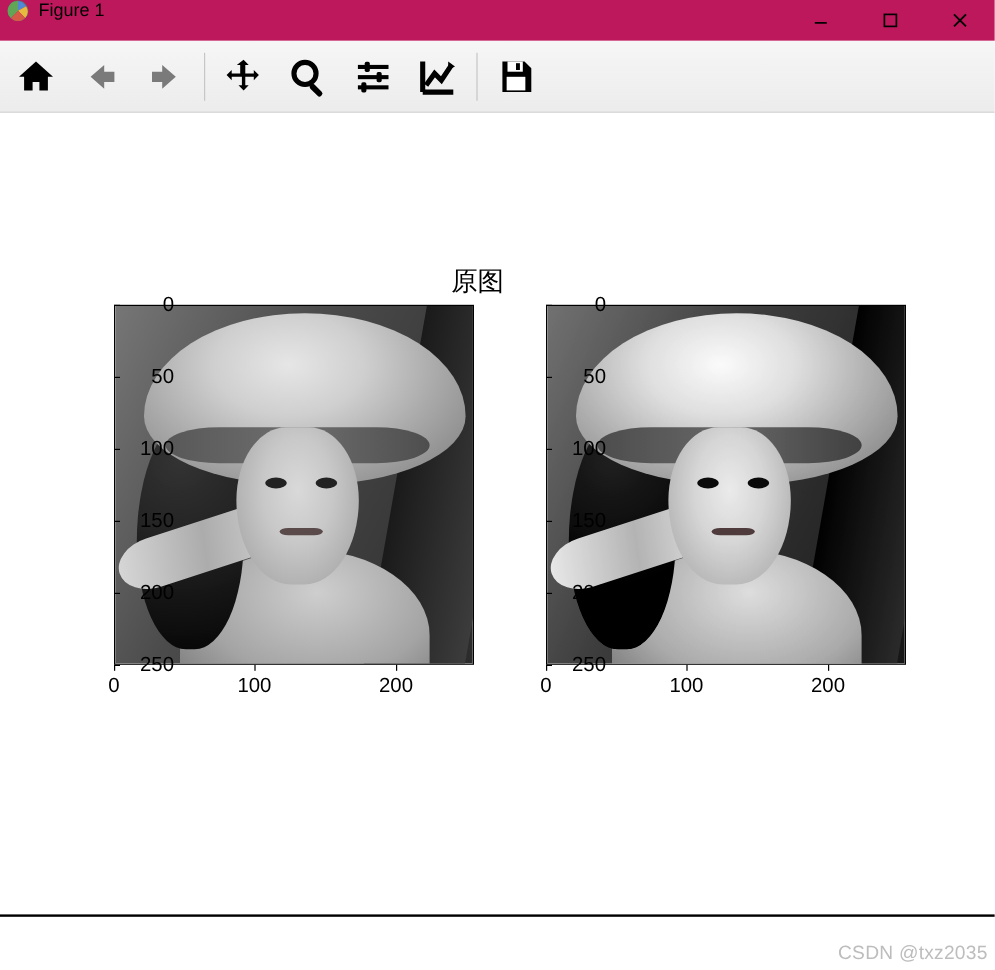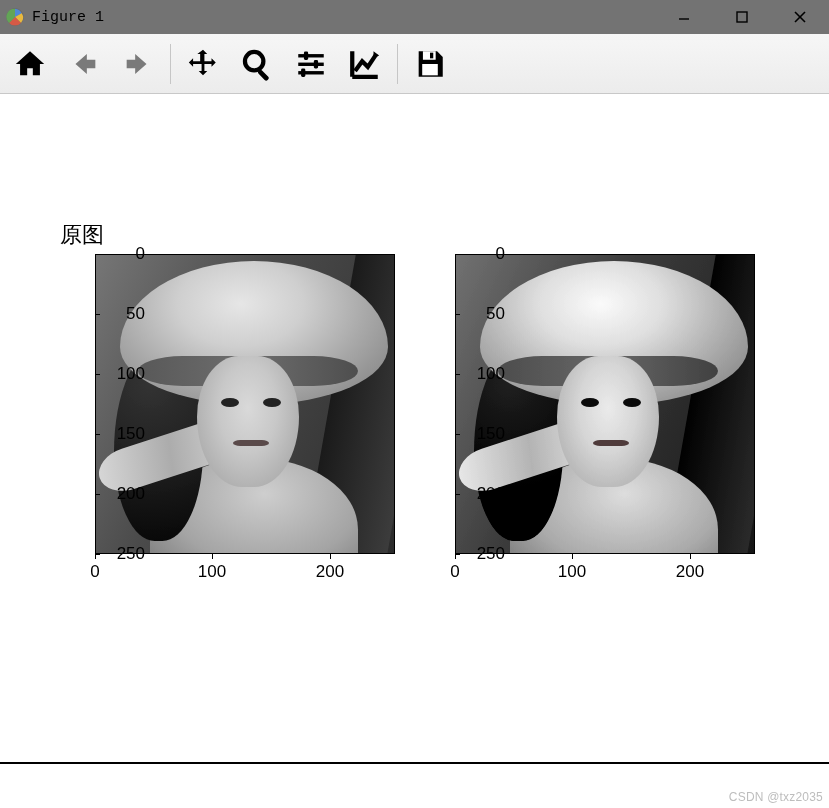--- a/index.html
+++ b/index.html
@@ -1,21 +1,21 @@
 <!DOCTYPE html>
 <html><head>
   <meta charset="utf-8">
   <style>
     * { box-sizing: border-box; margin: 0; padding: 0; }
     html, body { width: 829px; height: 808px; font-family: Arial, "Microsoft YaHei", sans-serif; background: #fff; overflow: hidden; }
 
     
     .titlebar {
-      height: 34px; display: flex; align-items: center;
-      background: #737373; padding: 0 0 0 6px; font-family: Liberation Mono, monospace;
+      height: 34px; display: flex; 
+      background: #be185d; padding: 0 0 0 6px;
     }
     .titlebar .app-icon {
       width: 18px; height: 18px; margin-right: 8px;
     }
     .titlebar .title { font-size: 15px; color: #000; flex: 0 0 auto; }
     .titlebar .spacer { flex: 1; }
     .winbtn {
       width: 58px; height: 34px; display: flex; align-items: center; justify-content: center;
       font-size: 15px; color: #000;
     }
@@ -33,21 +33,21 @@
       border-radius: 2px;
     }
     .tbtn svg { width: 34px; height: 34px; }
     .tsep { width: 1px; height: 40px; background: #c6c6c6; margin: 0 2px; }
     .gray-fill { fill: #7a7a7a; }
     .black-fill { fill: #000; }
 
     
     .canvas { position: relative; width: 829px; height: 670px; background:#fff; }
     .subplot { position: absolute; }
-    .plot-title { position: absolute; width: 100%; text-align: left; font-size: 22px; color:#000; }
+    .plot-title { position: absolute; width: 100%; text-align: right; font-size: 22px; color:#000; }
     .axes-box { position: absolute; border: 1px solid #000; overflow: hidden; }
     .tick-label { position: absolute; font-size: 17px; color:#000; }
     .ytick { right: 100%; transform: translateY(-50%); padding-right: 10px; text-align: right; width: 60px; }
     .xtick { top: 100%; transform: translateX(-50%); padding-top: 8px; text-align: center; width: 60px; }
     .tick-mark-y { position:absolute; right: calc(100% - 1px); width:5px; height:1px; background:#000; }
     .tick-mark-x { position:absolute; top: calc(100% - 1px); height:5px; width:1px; background:#000; }
 
     
     .faux-image { position:absolute; inset:0; }
     .faux-image .layer { position:absolute; }
@@ -77,21 +77,21 @@
             background: linear-gradient(90deg,#1a1a1a,#3c3c3c);
             transform: rotate(10deg); }
 
     .variant-clahe .faux-image { filter: contrast(1.25) brightness(0.98); }
 
     
     .fig-baseline { position:absolute; left:0; right:0; bottom:0; height:2px; background:#000; }
 
     .watermark {
       position: fixed; right: 6px; bottom: 4px;
-      font-size: 12px; color: #bdbdbd; letter-spacing: .2px;
+      font-size: 16px; color: #bdbdbd; letter-spacing: .2px;
     }
   </style>
 </head>
 <body>
 
 <div class="titlebar">
   <span class="app-icon">
     <svg viewBox="0 0 24 24">
         <circle cx="12" cy="12" r="11" fill="none" stroke="#666" stroke-width="1.3"></circle>
       <path d="M12 12 L12 1 A11 11 0 0 1 21 7 Z" fill="#4f88d6"></path>

